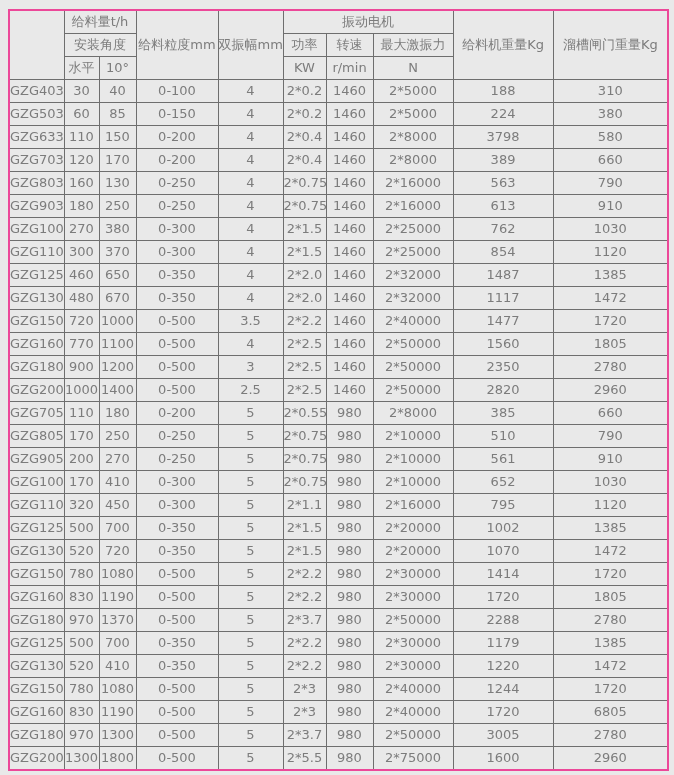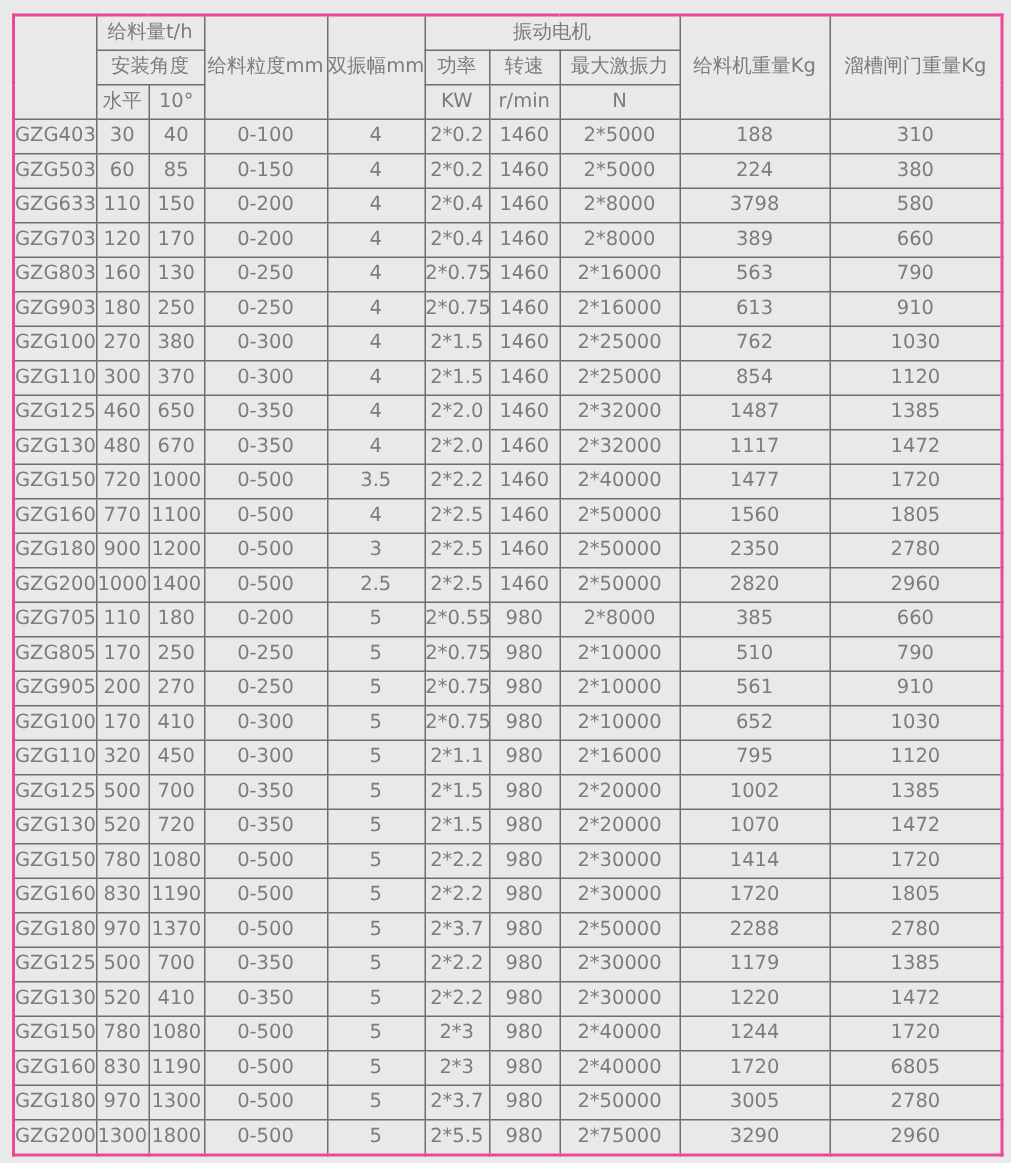--- a/index.html
+++ b/index.html
@@ -427,17 +427,17 @@
       </tr>
       <tr>
         <td>GZG2006</td>
         <td>1300</td>
         <td>1800</td>
         <td>0-500</td>
         <td>5</td>
         <td>2*5.5</td>
         <td>980</td>
         <td>2*75000</td>
-        <td>3290</td>
+        <td>1600</td>
         <td>2960</td>
       </tr>
     </tbody>
 </table>
 
 </body></html>

